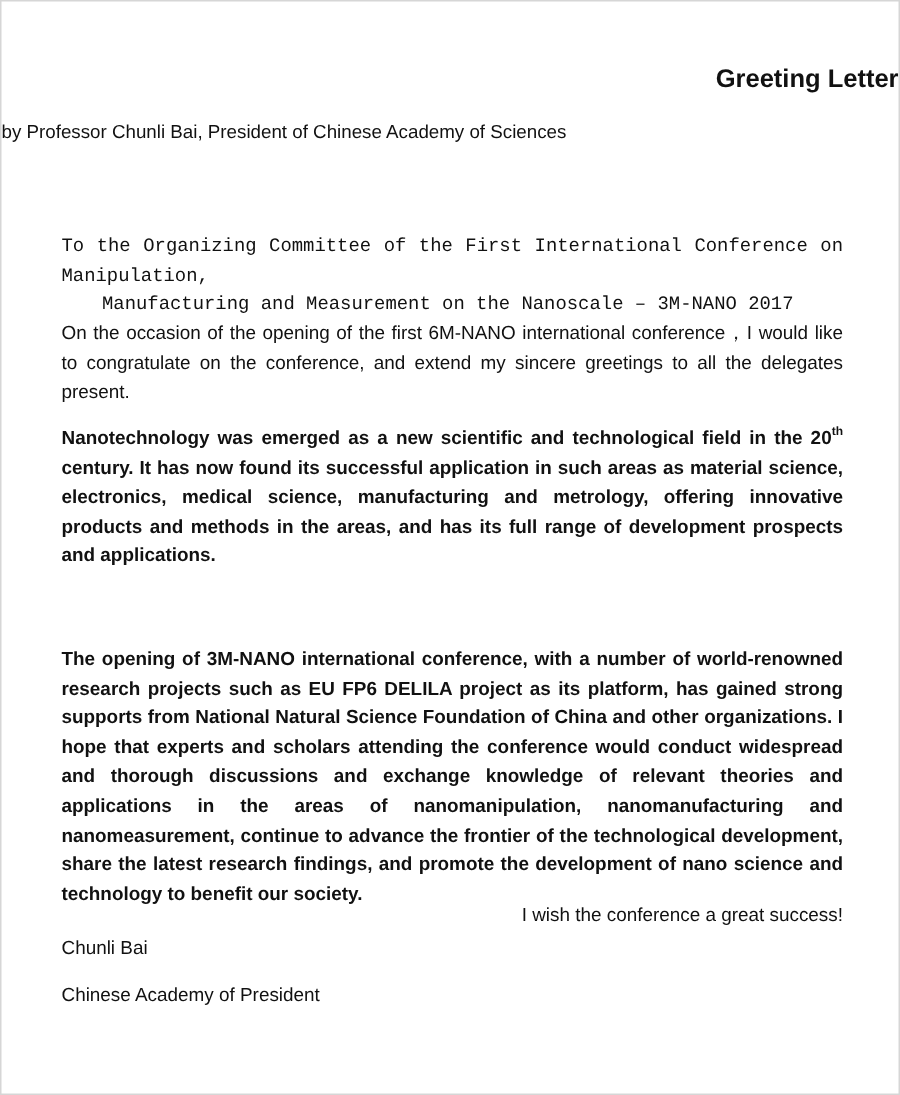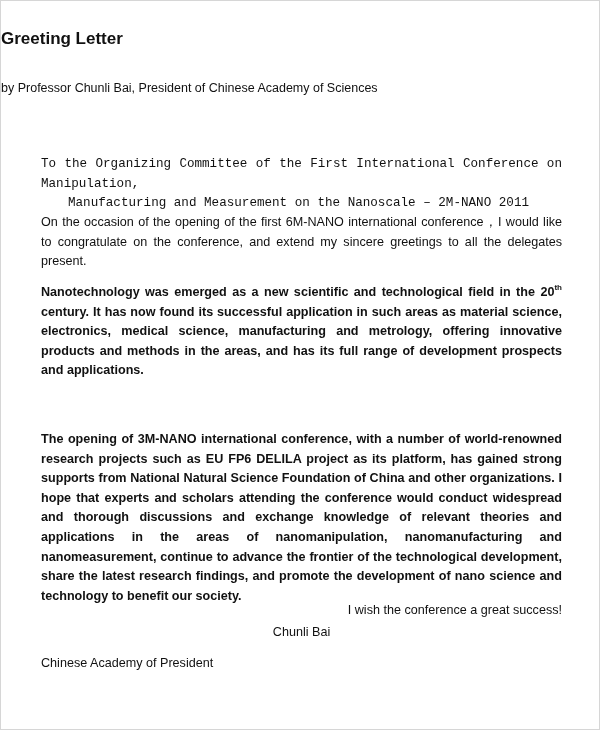--- a/index.html
+++ b/index.html
@@ -6,52 +6,52 @@
     body { width: 600px; height: 730px; overflow: hidden; }
     .page {
       position: relative;
       width: 598px; height: 728px;
       border: 1px solid #d6d6d6;
       background: #ffffff;
       font-family: "Liberation Sans", sans-serif;
       color: #111111;
     }
     .title {
-      position: absolute; top: 28px; left: 0; width: 100%;
-      text-align: left; font-weight: bold; font-size: 17px;
+      position: absolute; top: 42px; left: 0; width: 100%;
+      text-align: right; font-weight: bold; font-size: 17px;
     }
     .subtitle {
       position: absolute; top: 80px; left: 0; width: 100%;
       text-align: left; font-size: 12.5px;
     }
     .body {
       position: absolute; left: 40px; width: 521px;
       font-size: 12.6px; line-height: 19.6px;
       text-align: justify;
     }
     .addr { top: 154px; font-family: Liberation Mono, monospace; }
     .addr .line2 { display: block; text-align: left; padding-left: 27px; }
     .p1 { top: 212px; }
     .p2 { top: 282px; font-weight: bold; }
     .p3 { top: 429px; font-weight: bold; }
     .closing { top: 576px; text-align: right; margin-top: 24px; }
-    .sig-name { top: 622px; text-align: center; }
+    .sig-name { top: 622px; text-align: left; }
     .sig-org { top: 653px; text-align: left; }
     sup { font-size: 8px; line-height: 0; vertical-align: 6px; }
   </style>
 </head>
 <body>
 
 <div class="page">
   <div class="title">Greeting Letter</div>
   <div class="subtitle">by Professor Chunli Bai, President of Chinese Academy of Sciences</div>
 
   <div class="body addr">
     <span>To the Organizing Committee of the First International Conference on Manipulation,</span>
-    <span class="line2">Manufacturing and Measurement on the Nanoscale – 2M-NANO 2011</span>
+    <span class="line2">Manufacturing and Measurement on the Nanoscale – 3M-NANO 2017</span>
   </div>
 
   <div class="body p1">On the occasion of the opening of the first 6M-NANO international conference，I would like to congratulate on the conference, and extend my sincere greetings to all the delegates present.</div>
 
   <div class="body p2"><span>Nanotechnology was emerged as a new scientific and technological field in the 20</span><sup>th</sup><span> century. It has now found its successful application in such areas as material science, electronics, medical science, manufacturing and metrology, offering innovative products and methods in the areas, and has its full range of development prospects and applications.</span></div>
 
   <div class="body p3">The opening of 3M-NANO international conference, with a number of world-renowned research projects such as EU FP6 DELILA project as its platform, has gained strong supports from National Natural Science Foundation of China and other organizations. I hope that experts and scholars attending the conference would conduct widespread and thorough discussions and exchange knowledge of relevant theories and applications in the areas of nanomanipulation, nanomanufacturing and nanomeasurement, continue to advance the frontier of the technological development, share the latest research findings, and promote the development of nano science and technology to benefit our society.</div>
 
   <div class="body closing">I wish the conference a great success!</div>
   <div class="body sig-name">Chunli Bai</div>

